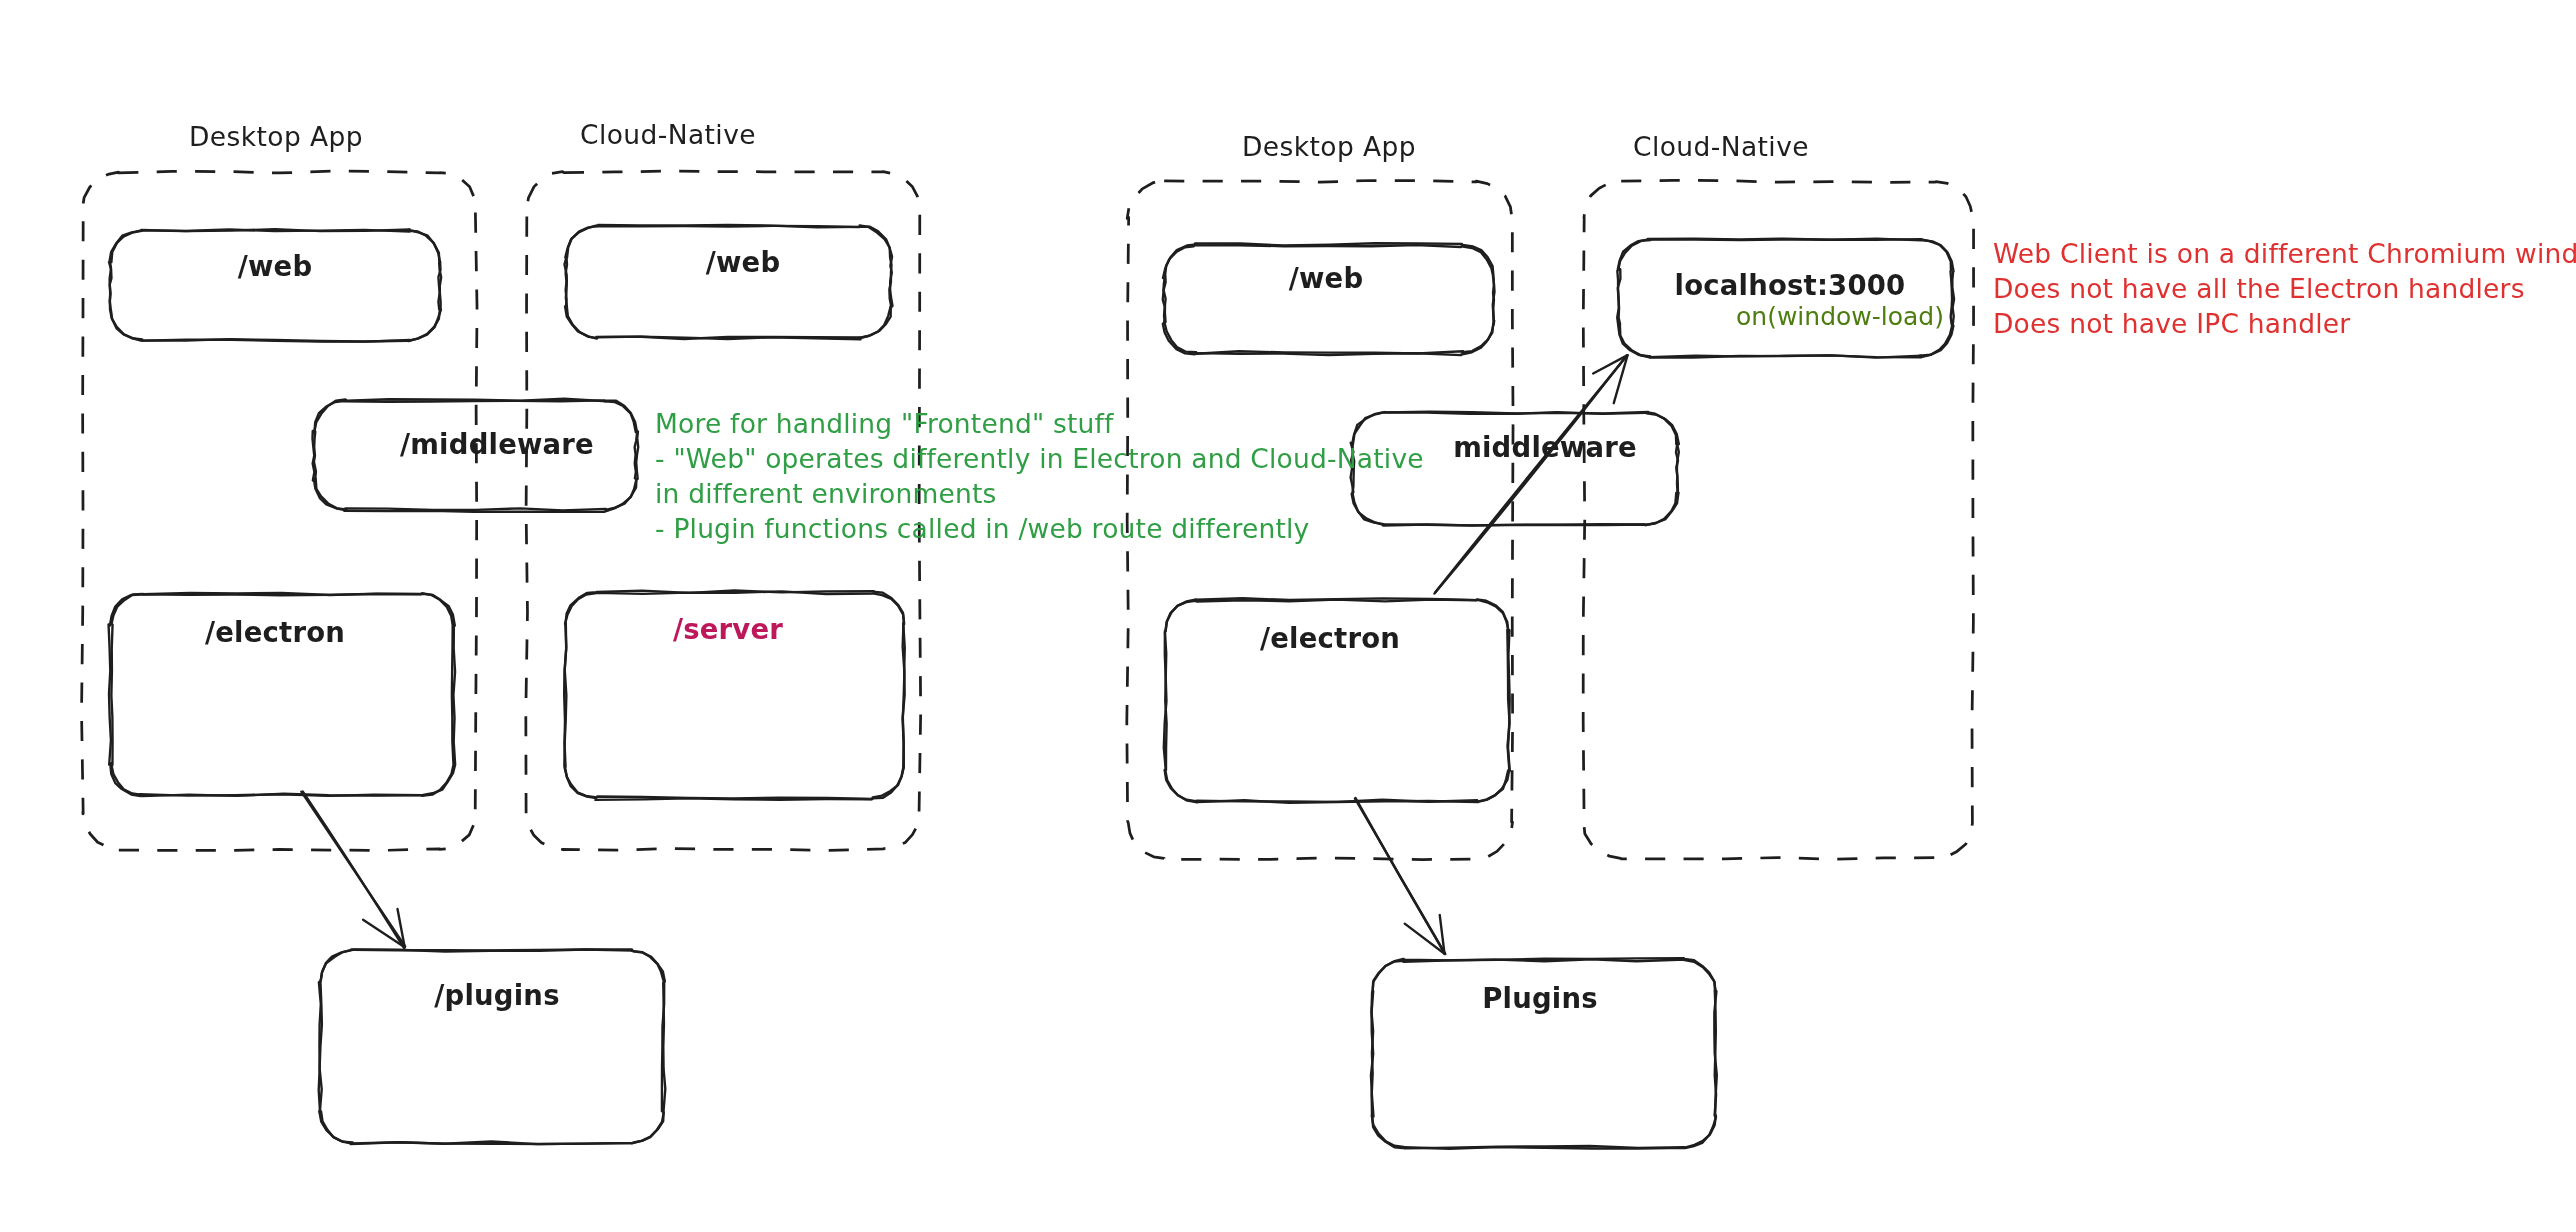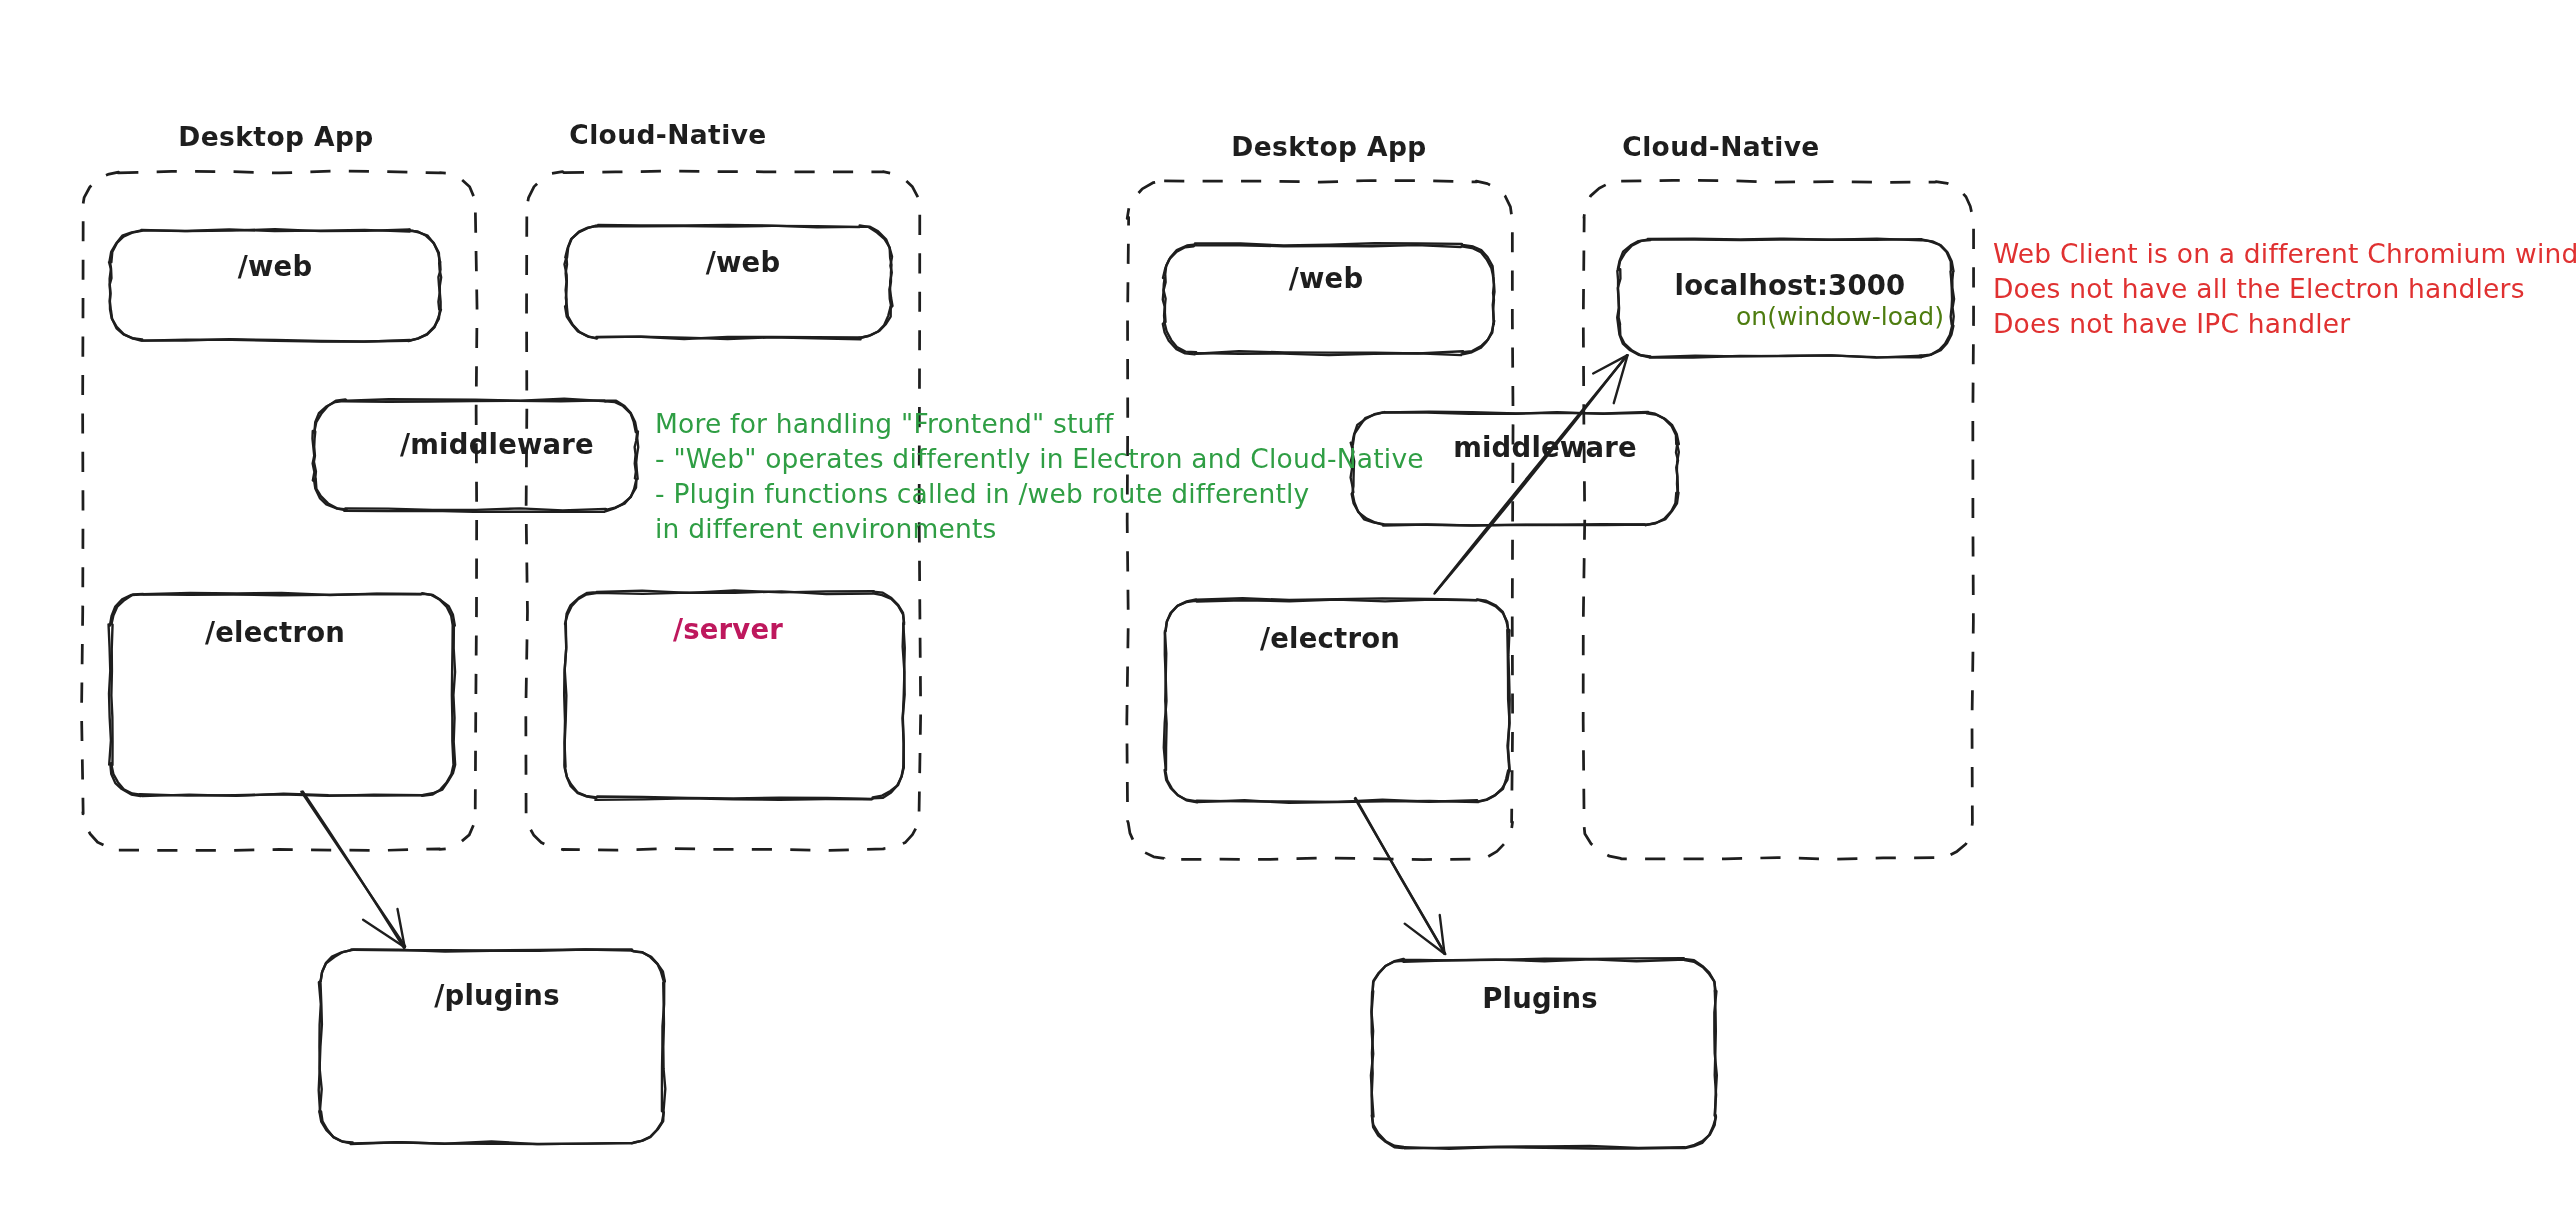--- a/index.html
+++ b/index.html
@@ -39,21 +39,20 @@
     font-weight: bold;
   }
   .group-title {
     position: absolute;
     font-family: "DejaVu Sans", sans-serif;
     font-size: 26.5px;
     color: #1e1e1e;
     white-space: pre;
     transform: translateX(-50%);
     letter-spacing: 0.4px;
-    font-weight: bold;
   }
   .annotation {
     position: absolute;
     font-family: "DejaVu Sans", sans-serif;
     font-size: 26.5px;
     line-height: 1.32;
     white-space: pre;
     letter-spacing: 0.2px;
   }
   .annotation.green { color: #2f9e44; }
@@ -158,17 +157,17 @@
       <div class="node-label" style="left: 497px; top: 427px;">/middleware</div>
       <div class="node-label" style="left: 275px; top: 615px;">/electron</div>
       <div class="node-label red" style="left: 728px; top: 612px;">/server</div>
       <div class="node-label" style="left: 497px; top: 978px;">/plugins</div>
       <div class="node-label" style="left: 1326px; top: 261px;">/web</div>
       <div class="node-label" style="left: 1790px; top: 268px;">localhost:3000</div>
       <div class="sub-label" style="left: 1840px; top: 302px;">on(window-load)</div>
       <div class="node-label" style="left: 1545px; top: 430px;">middleware</div>
       <div class="node-label" style="left: 1330px; top: 621px;">/electron</div>
       <div class="node-label" style="left: 1540px; top: 981px;">Plugins</div>
-      <div class="annotation green" style="left: 655px; top: 407px;"><div>More for handling "Frontend" stuff</div><div>- "Web" operates differently in Electron and Cloud-Native</div><div>- Plugin functions called in /web route differently</div><div>in different environments</div></div>
+      <div class="annotation green" style="left: 655px; top: 407px;"><div>More for handling "Frontend" stuff</div><div>- "Web" operates differently in Electron and Cloud-Native</div><div>in different environments</div><div>- Plugin functions called in /web route differently</div></div>
       <div class="annotation red" style="left: 1993px; top: 237px;"><div>Web Client is on a different Chromium window</div><div>Does not have all the Electron handlers</div><div>Does not have IPC handler</div></div>
     </div>
 </div>
 
 
 </body></html>

